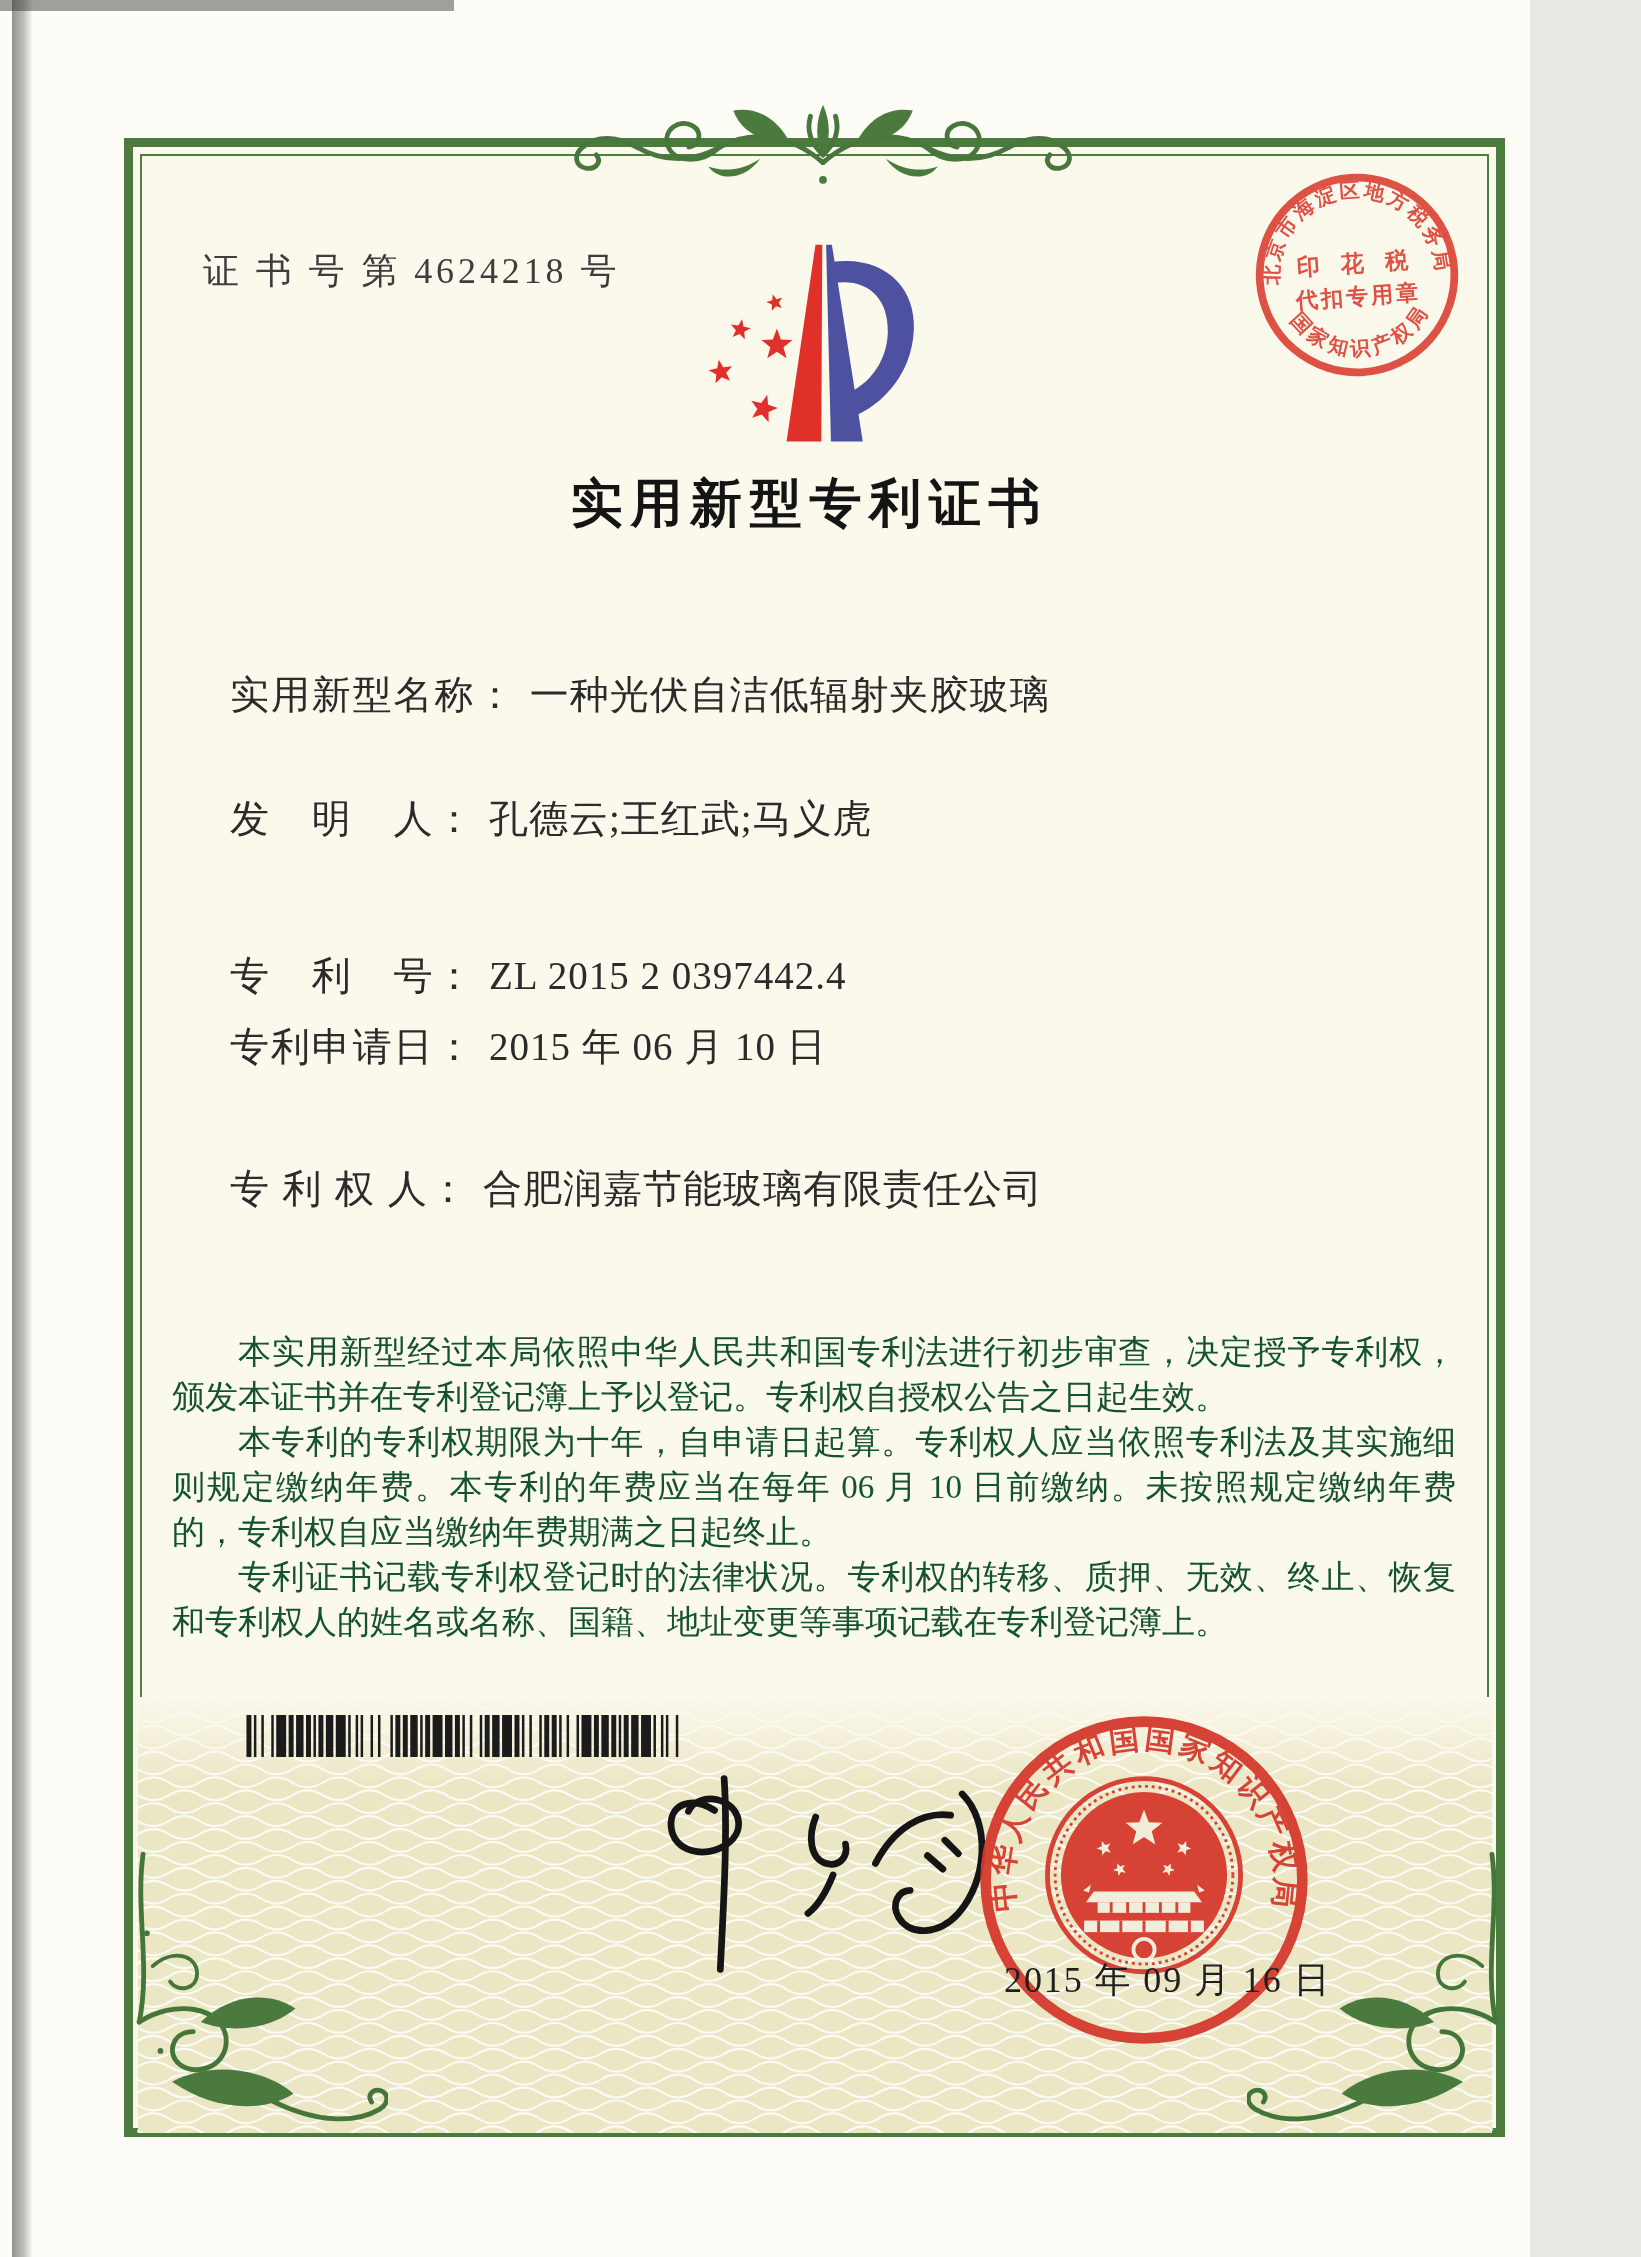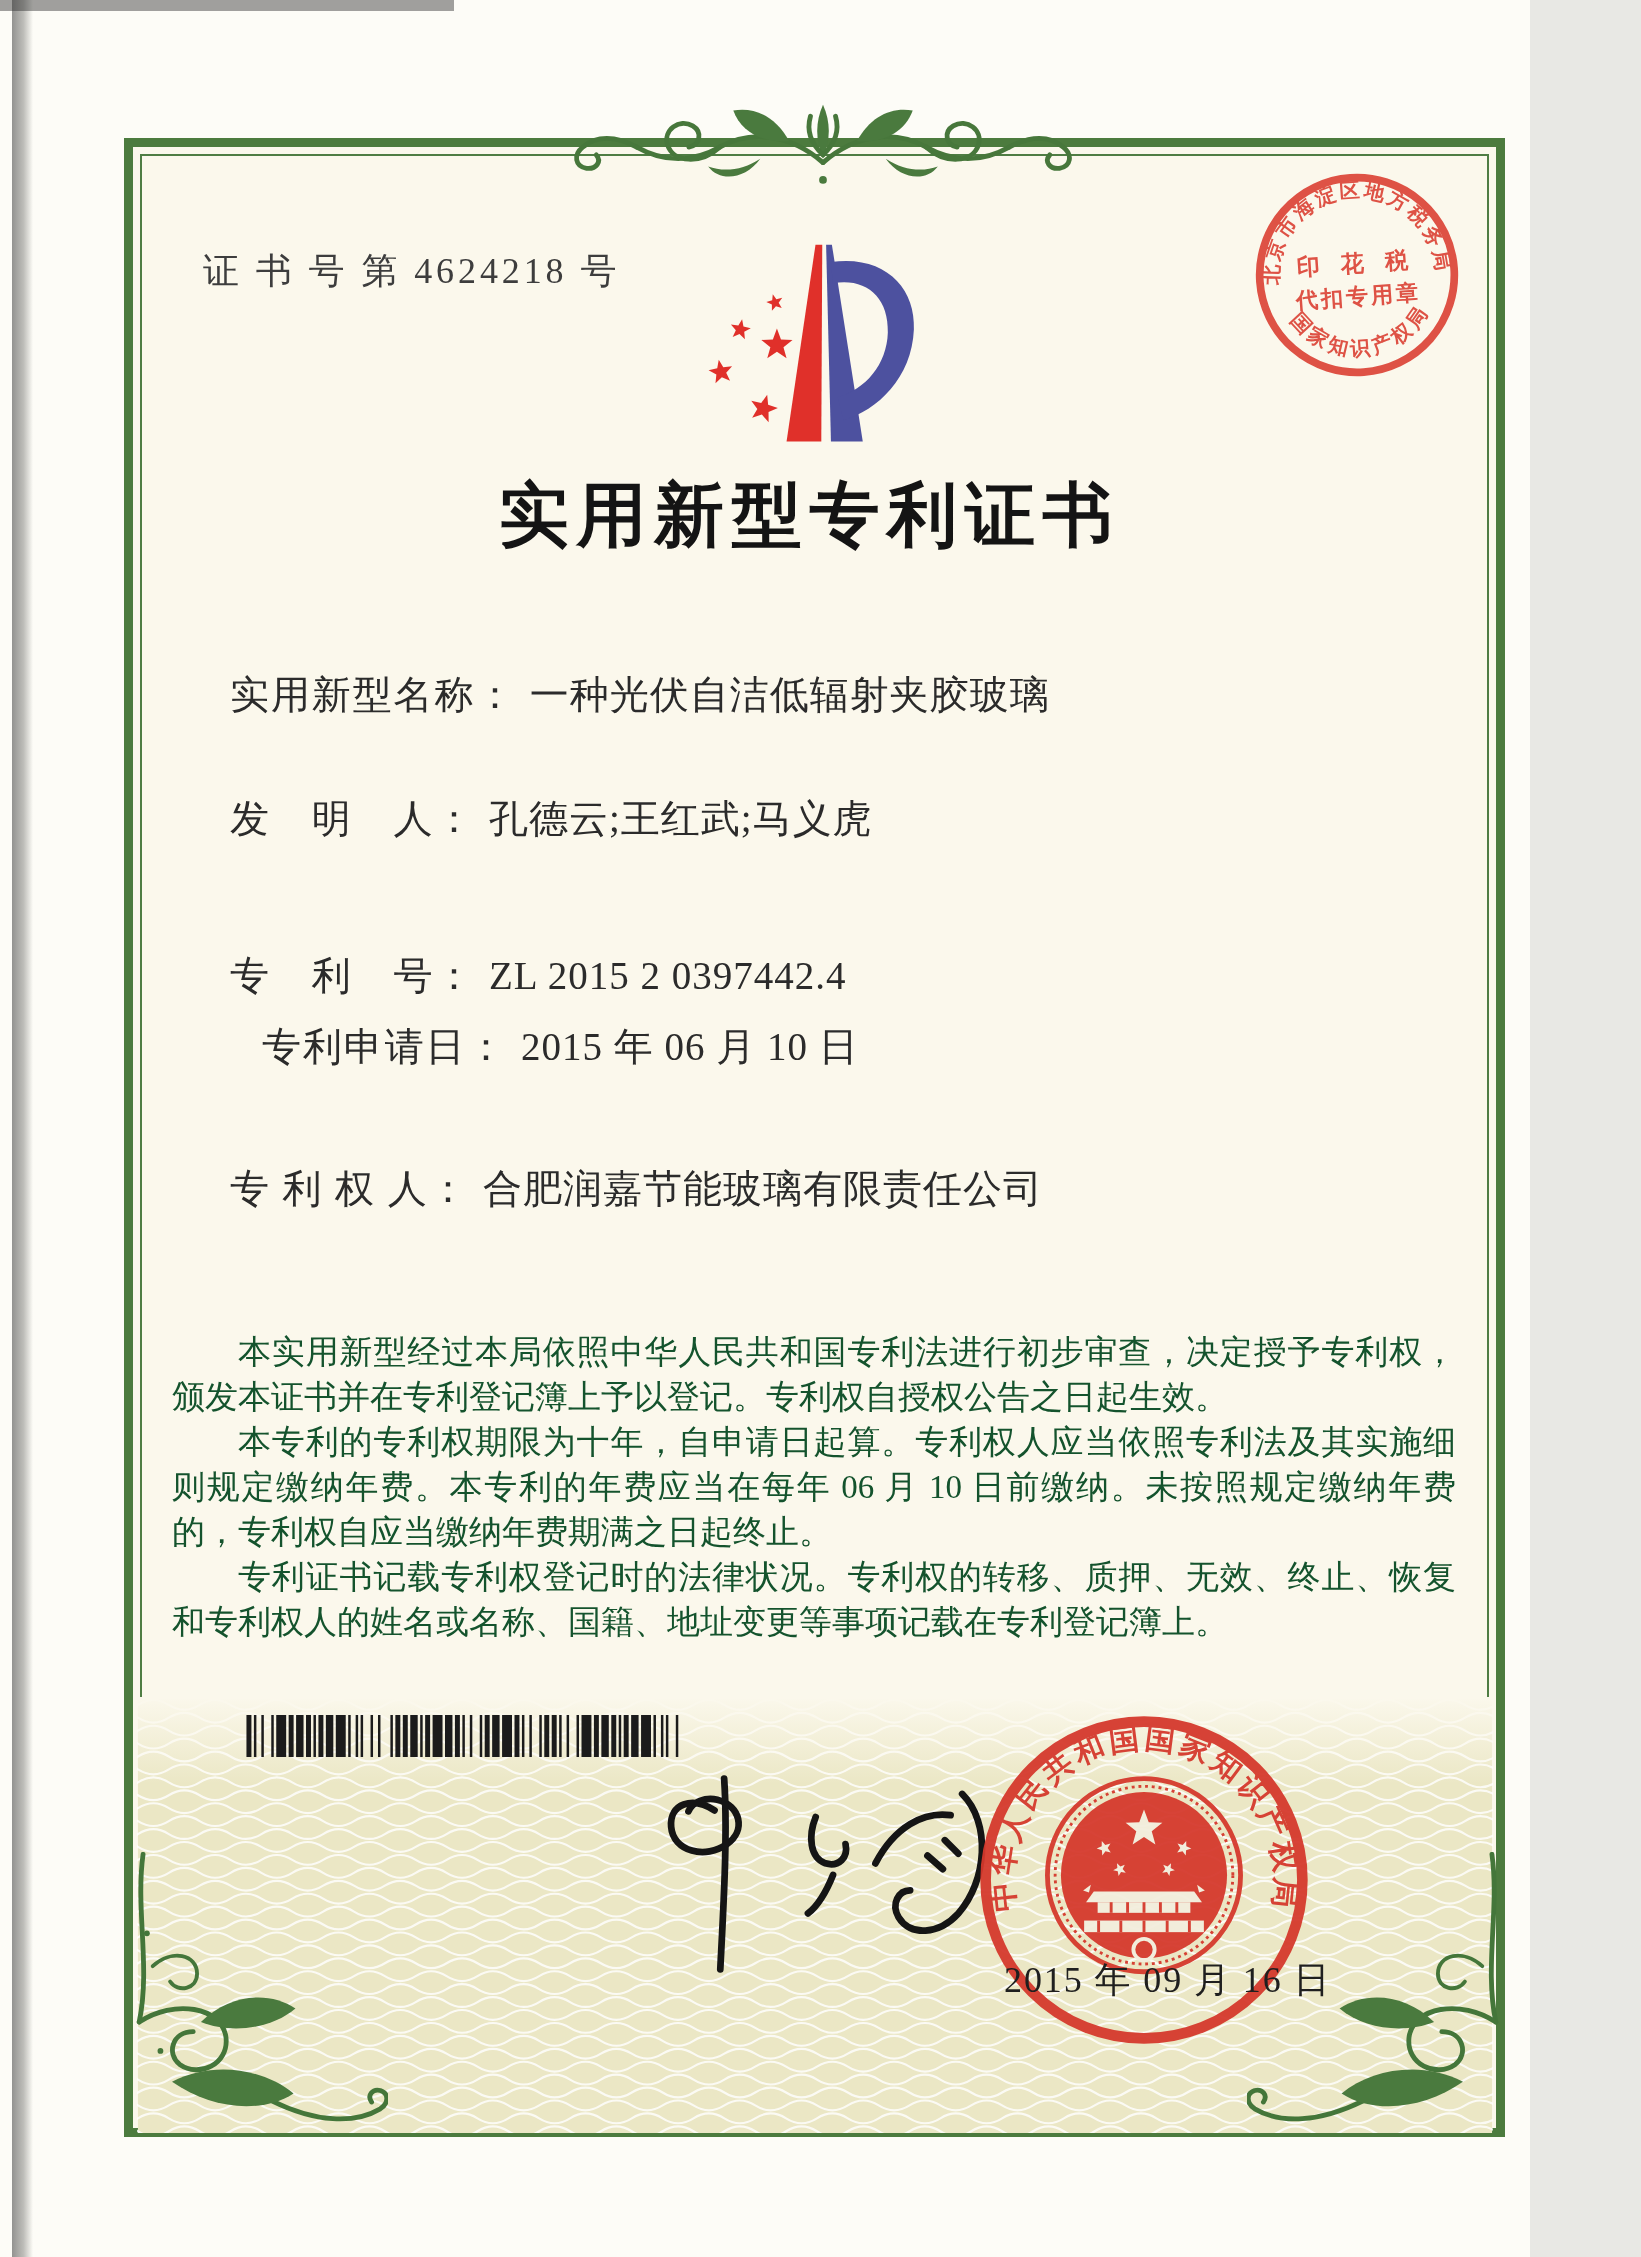--- a/index.html
+++ b/index.html
@@ -9,21 +9,21 @@
   .scan-left{position:absolute;left:11.6px;top:0;width:21px;height:100%;
     background:linear-gradient(90deg,#3c3c3c,#8a8a86 55%,rgba(255,255,255,0));opacity:.55;}
   .scan-top{position:absolute;left:0;top:0;width:454px;height:10.6px;background:#2f2f2f;opacity:.45;}
   .scan-right{position:absolute;left:1595px;top:58px;width:2.9px;height:2163px;background:#d8d8d0;opacity:.6;}
   
   .frame{position:absolute;left:124px;top:138px;width:1363px;height:1981px;
          border:9.7px solid #4c7b3e;background:#fbf8ec;}
   .frame-inner{position:absolute;left:6.8px;top:6.8px;right:6.8px;bottom:6.8px;border:2.9px solid #4f7d44;}
   .txt{position:absolute;color:#2e2e2e;}
   #cert-no{left:203px;top:247px;font-size:36px;letter-spacing:3.9px;color:#3d3d3d;}
-  #title{left:128px;width:1363px;top:469px;text-align:center;font-size:70px;font-weight:700;
+  #title{left:128px;width:1363px;top:469px;text-align:center;font-size:52px;font-weight:700;
          letter-spacing:7.7px;color:#141414;}
   .field{position:absolute;left:230px;font-size:39px;white-space:nowrap;color:#2b2b2b;}
   .field .lab{letter-spacing:1.9px;}
   .field .val{margin-left:13.5px;letter-spacing:1px;}
   #body-text{position:absolute;left:172px;top:1330px;width:1284px;font-size:33px;line-height:45px;
              text-align:justify;color:#14532d;}
   #body-text p{margin:0;text-indent:2em;}
   #duty-role{left:247px;top:1831px;font-size:40px;font-weight:600;color:#222;
              font-family:"Liberation Sans","DejaVu Sans",sans-serif;letter-spacing:3.9px;}
   #duty-name{left:244px;top:1900px;font-size:40px;font-weight:600;color:#222;
@@ -166,21 +166,21 @@
 
   <div class="field" style="top:792px;">
     <span class="lab">发　明　人：</span><span class="val">孔德云;王红武;马义虎</span>
   </div>
   <div class="field" style="top:668px;">
     <span class="lab">实用新型名称：</span><span class="val">一种光伏自洁低辐射夹胶玻璃</span>
   </div>
   <div class="field" style="top:949px;">
     <span class="lab">专　利　号：</span><span class="val">ZL 2015 2 0397442.4</span>
   </div>
-  <div class="field" style="top:1020px;margin-left:32px;">
+  <div class="field" style="top:1020px;">
     <span class="lab">专利申请日：</span><span class="val">2015 年 06 月 10 日</span>
   </div>
   <div class="field" style="top:1162px;">
     <span class="lab">专 利 权 人：</span><span class="val">合肥润嘉节能玻璃有限责任公司</span>
   </div>
 
   <div id="body-text">
     <p>本实用新型经过本局依照中华人民共和国专利法进行初步审查，决定授予专利权，颁发本证书并在专利登记簿上予以登记。专利权自授权公告之日起生效。</p>
     <p>本专利的专利权期限为十年，自申请日起算。专利权人应当依照专利法及其实施细则规定缴纳年费。本专利的年费应当在每年 06 月 10 日前缴纳。未按照规定缴纳年费的，专利权自应当缴纳年费期满之日起终止。</p>
     <p>专利证书记载专利权登记时的法律状况。专利权的转移、质押、无效、终止、恢复和专利权人的姓名或名称、国籍、地址变更等事项记载在专利登记簿上。</p>

